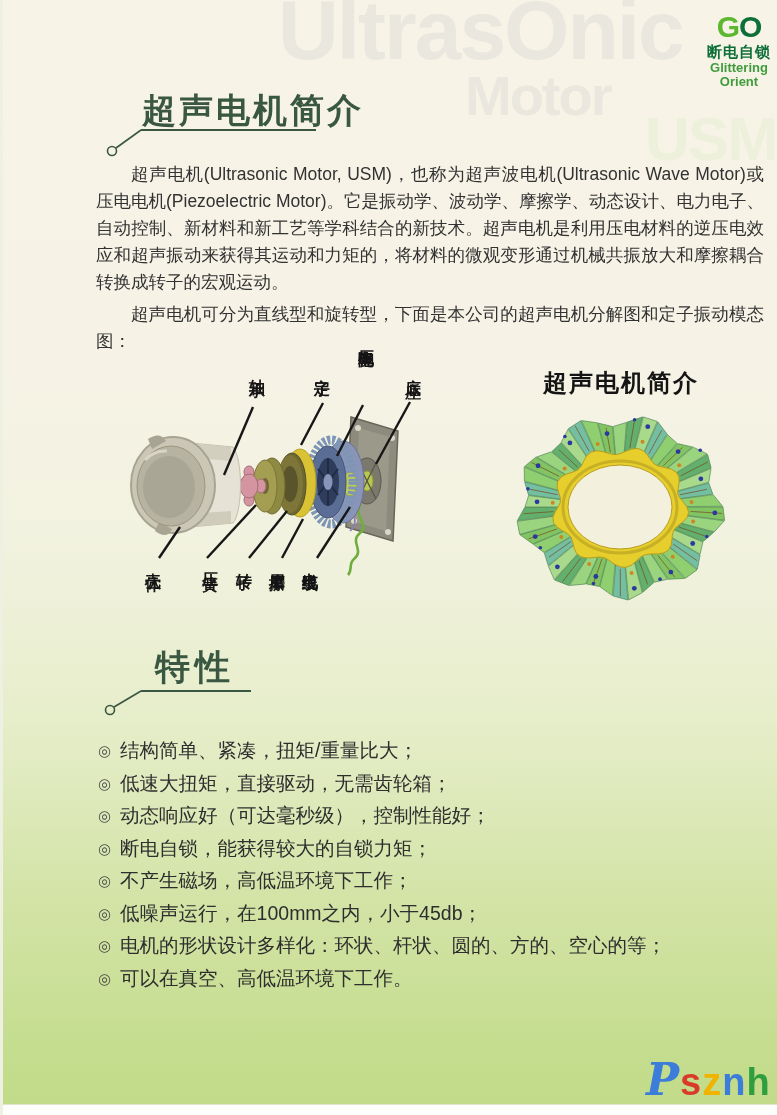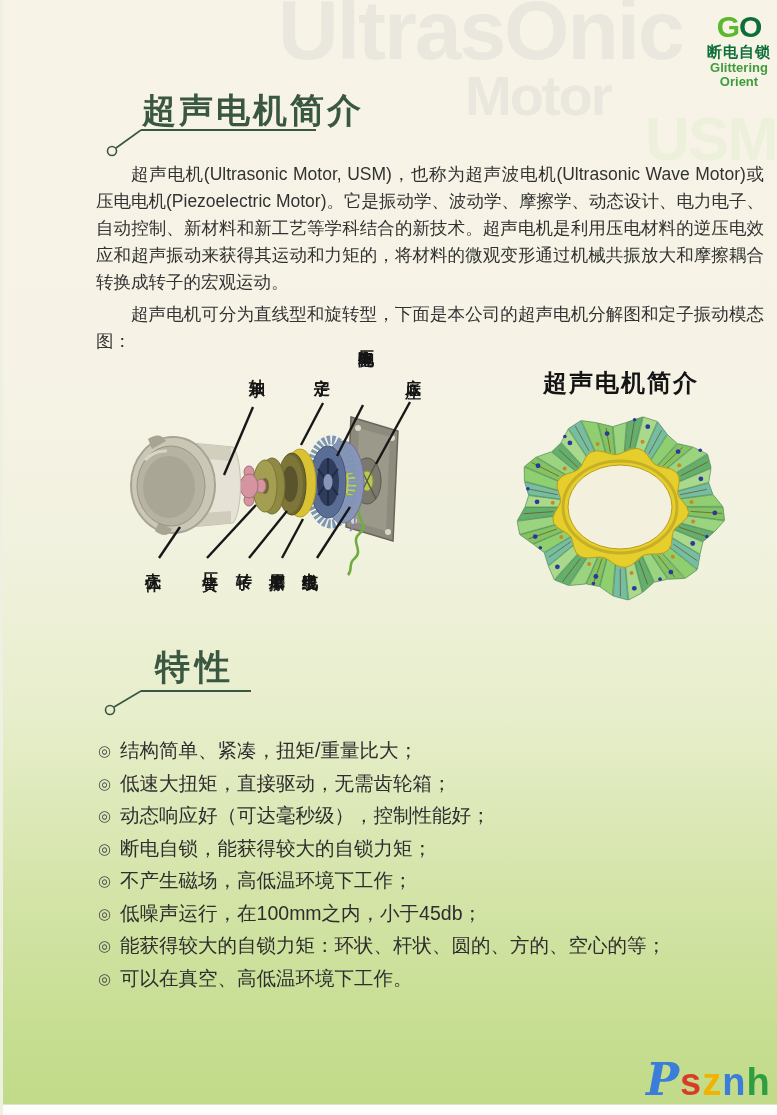--- a/index.html
+++ b/index.html
@@ -298,21 +298,21 @@
     <div class="feat-item">
         <span class="marker">◎</span>
         <span>不产生磁场，高低温环境下工作；</span>
       </div>
     <div class="feat-item">
         <span class="marker">◎</span>
         <span>低噪声运行，在100mm之内，小于45db；</span>
       </div>
     <div class="feat-item">
         <span class="marker">◎</span>
-        <span>能获得较大的自锁力矩：环状、杆状、圆的、方的、空心的等；</span>
+        <span>电机的形状设计多样化：环状、杆状、圆的、方的、空心的等；</span>
       </div>
     <div class="feat-item">
         <span class="marker">◎</span>
         <span>可以在真空、高低温环境下工作。</span>
       </div>
   </div>
 
   <div class="abs psznh" style="left:643px; top:1054px;">
     <span class="p-letter" style="color: rgb(59, 125, 216);">P</span><span style="color: rgb(217, 59, 43);">s</span><span style="color: rgb(240, 180, 0);">z</span><span style="color: rgb(59, 125, 216);">n</span><span style="color: rgb(47, 158, 63);">h</span>
   </div>

